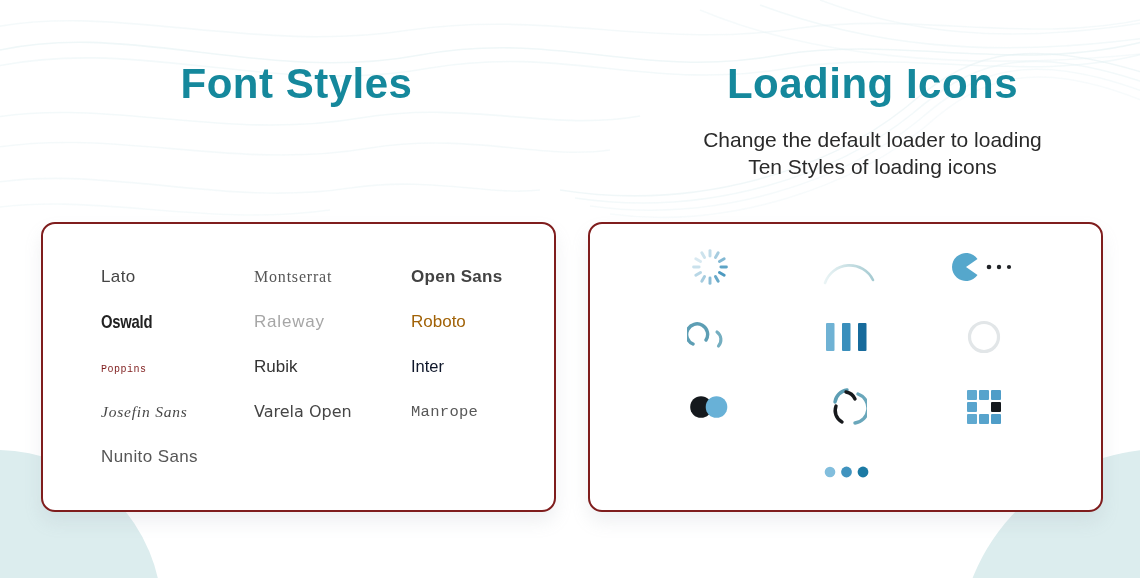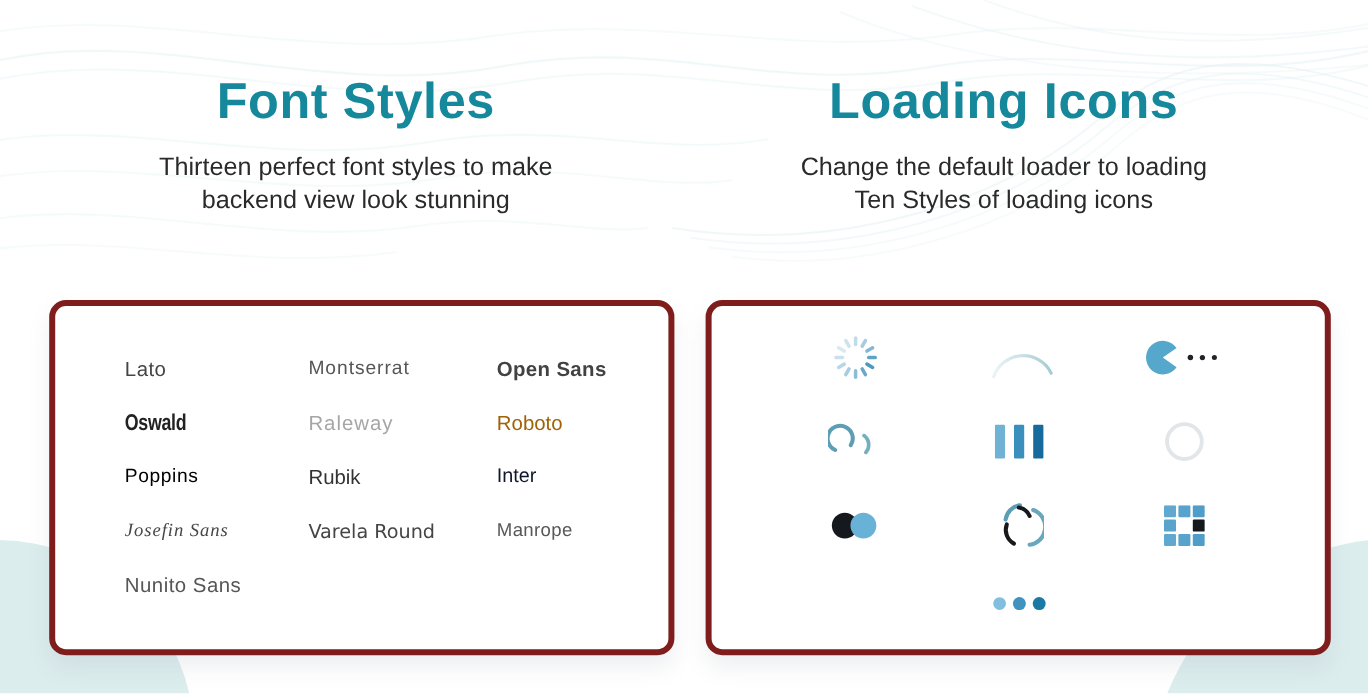--- a/index.html
+++ b/index.html
@@ -6,46 +6,46 @@
   .stage{position:relative;width:1140px;height:578px;background:#ffffff;overflow:hidden;
          font-family:"Liberation Sans",sans-serif;}
   
   .waves{position:absolute;top:0;left:0;z-index:0;}
   .corner-circle{position:absolute;border-radius:50%;background:#dcedee;z-index:0;}
   .circle-left{width:330px;height:330px;left:-168px;top:450px;}
   .circle-right{width:410px;height:410px;left:958px;top:449px;}
   
   .col{position:absolute;top:0;z-index:1;text-align:center;}
   .col-left{left:40px;width:513px;}
-  .col-right{left:580px;width:513px;}
+  .col-right{left:616px;width:513px;}
   .headline{margin-top:58px;font-size:42px;line-height:52px;font-weight:800;
             letter-spacing:.5px;color:#15889c;}
   .subtitle{margin-top:16px;font-size:21px;line-height:27px;color:#2a2a2a;}
   
   .card{position:absolute;top:222px;width:511px;height:286px;background:#fff;
-        border:5px solid #7f1d1d;border-radius:14px;z-index:2;
-        box-shadow:0 10px 18px rgba(140,150,160,.14);margin-top:28px;}
+        border:2px solid #7f1d1d;border-radius:14px;z-index:2;
+        box-shadow:0 10px 18px rgba(140,150,160,.14);}
   .card-left{left:41px;}
   .card-right{left:588px;}
   
   .font-grid{display:grid;grid-template-columns:153px 157px auto;grid-auto-rows:45px;
              padding:30px 0 0 58px;align-items:center;text-align:left;}
   .f-lato{font-size:17px;color:#454545;letter-spacing:.4px;}
-  .f-montserrat{font-family:Liberation Sans, sans-serif;font-size:16px;color:#565656;letter-spacing:.8px;}
+  .f-montserrat{font-family:Liberation Serif, serif;font-size:16px;color:#565656;letter-spacing:.8px;}
   .f-opensans{font-size:17px;color:#424242;letter-spacing:.3px;font-weight:bold;}
   .f-oswald{display:inline-block;font-size:19px;font-weight:700;color:#222;
             transform:scaleX(.78);transform-origin:left center;letter-spacing:-.3px;}
   .f-raleway{font-size:17px;color:#a6a6a6;letter-spacing:.8px;text-align:right;}
   .f-roboto{font-size:17px;color:#a16207;}
-  .f-poppins{font-family:Liberation Sans, sans-serif;font-size:16px;color:#000000;letter-spacing:.5px;}
+  .f-poppins{font-family:Liberation Mono, monospace;font-size:10px;color:#7f1d1d;letter-spacing:.5px;}
   .f-rubik{font-size:17px;font-weight:400;color:#333;}
   .f-inter{font-size:16.5px;color:#0f172a;}
   .f-josefin{font-family:Liberation Serif, serif;font-style:italic;font-size:15.5px;color:#474747;letter-spacing:.8px;}
   .f-varela{font-family:"DejaVu Sans",sans-serif;font-size:16px;color:#454545;}
-  .f-manrope{font-family:Liberation Sans, sans-serif;font-size:15.5px;color:#585858;letter-spacing:.3px;text-align:right;}
+  .f-manrope{font-family:Liberation Mono, monospace;font-size:15.5px;color:#585858;letter-spacing:.3px;text-align:right;}
   .f-nunito{font-size:17px;color:#565656;letter-spacing:.4px;}
   
   .loader-cell{position:absolute;width:90px;height:60px;display:flex;align-items:center;
                justify-content:center;transform:translate(-50%,-50%);}
   svg{display:block;}
 </style>
 </head>
 <body>
 
 <div class="stage">
@@ -67,24 +67,20 @@
       <path d="M820,0 C900,30 1000,48 1160,20" opacity="0.4"></path>
       <path d="M700,10 C800,52 950,75 1160,52" opacity="0.35"></path>
     </g>
   </svg>
 
   <div class="corner-circle circle-left"></div>
   <div class="corner-circle circle-right"></div>
 
   <div class="col col-left">
     <div class="headline">Font Styles</div>
-    <div class="subtitle">
-      <div>Thirteen perfect font styles to make</div>
-      <div>backend view look stunning</div>
-    </div>
   </div>
 
   <div class="col col-right">
     <div class="headline">Loading Icons</div>
     <div class="subtitle">
       <div>Change the default loader to loading</div>
       <div>Ten Styles of loading icons</div>
     </div>
   </div>
 
@@ -93,21 +89,21 @@
       <div><span class="f-lato">Lato</span></div>
       <div><span class="f-montserrat">Montserrat</span></div>
       <div><span class="f-opensans">Open Sans</span></div>
       <div><span class="f-oswald">Oswald</span></div>
       <div><span class="f-raleway">Raleway</span></div>
       <div><span class="f-roboto">Roboto</span></div>
       <div><span class="f-poppins">Poppins</span></div>
       <div><span class="f-rubik">Rubik</span></div>
       <div><span class="f-inter">Inter</span></div>
       <div><span class="f-josefin">Josefin Sans</span></div>
-      <div><span class="f-varela">Varela Round</span></div>
+      <div><span class="f-varela">Varela Open</span></div>
       <div><span class="f-manrope">Manrope</span></div>
       <div><span class="f-nunito">Nunito Sans</span></div>
     </div>
   </div>
 
   <div class="card card-right">
 
     <div class="loader-cell" style="left:120px;top:43px;" aria-label="ticks-spinner">
       <svg width="42" height="42" viewBox="0 0 40 40">
         <g fill="#4d9ac0">

